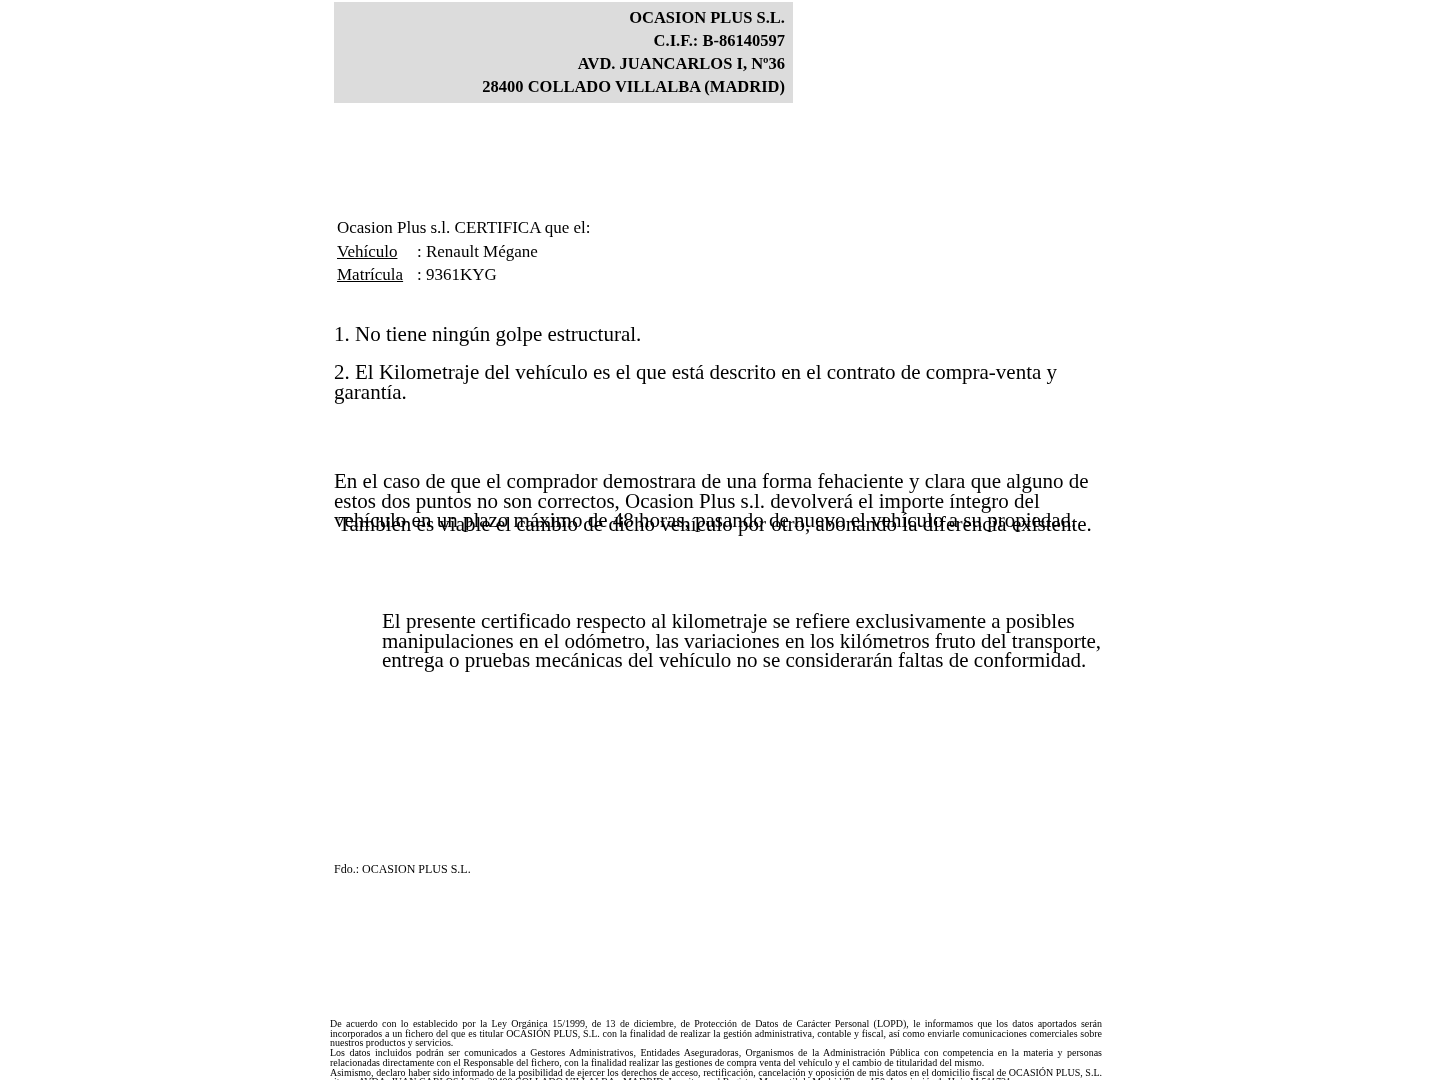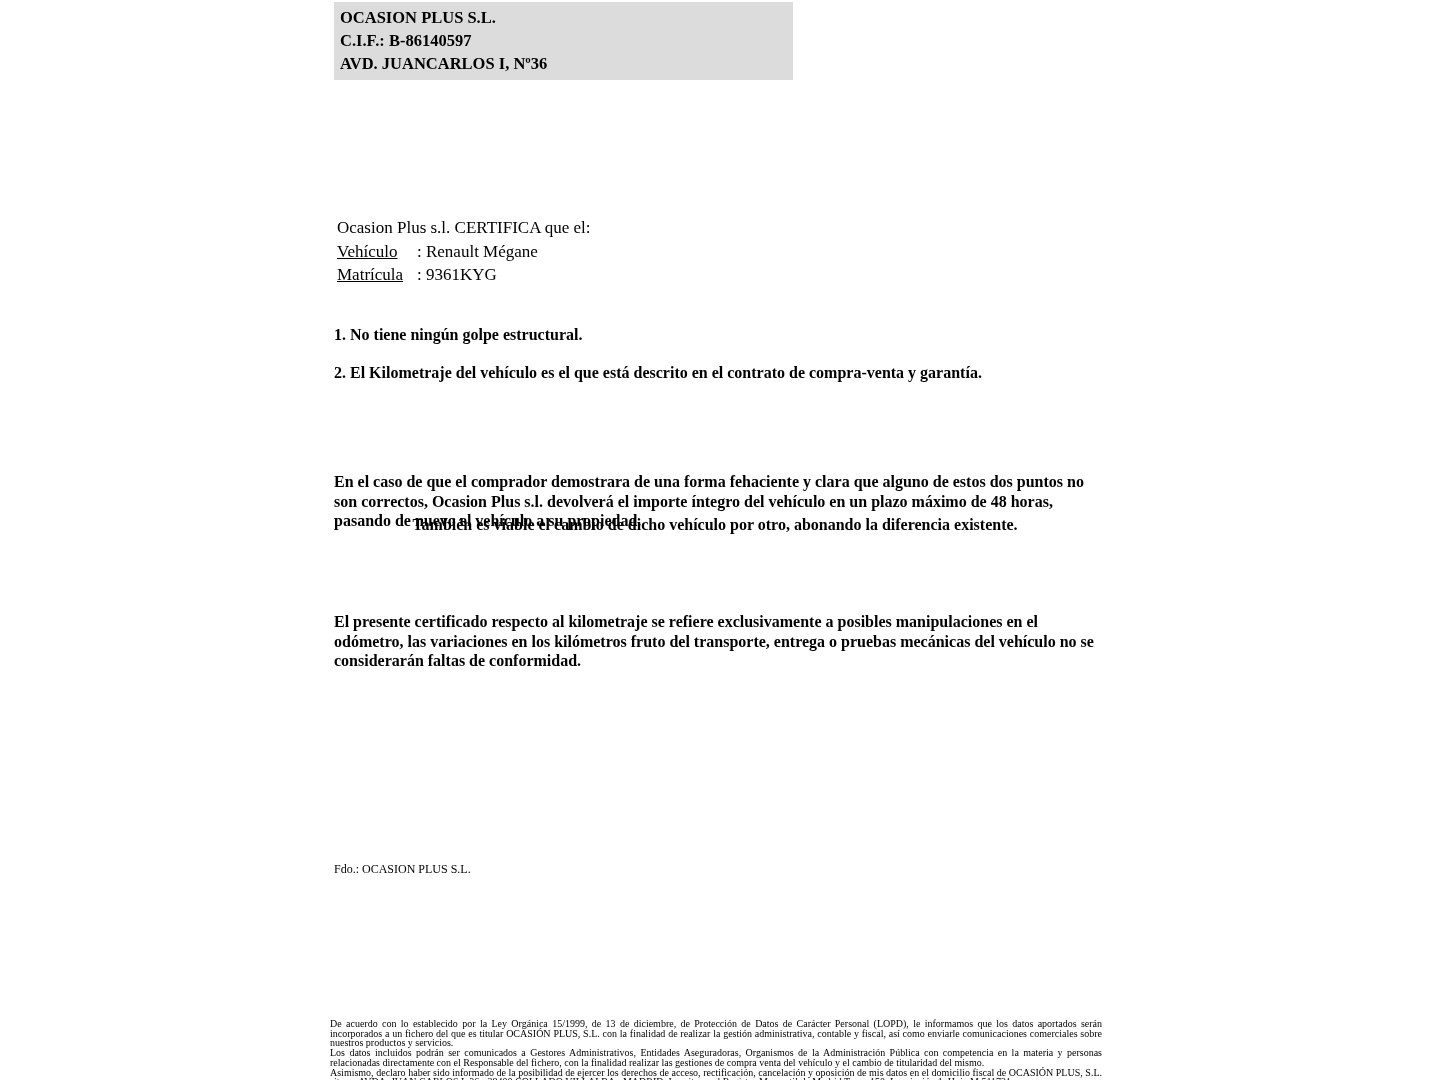--- a/index.html
+++ b/index.html
@@ -13,20 +13,21 @@
     color: #000000;
     overflow: hidden;
   }
   .header-box {
     position: absolute;
     left: 334px;
     top: 2px;
     width: 459px;
     background: #dcdcdc;
     padding: 4px 8px 5px 6px;
+    text-align: right;
   }
   .header-box div {
     font-weight: bold;
     font-size: 16.5px;
     line-height: 23px;
     white-space: nowrap;
   }
   .date-line {
     position: absolute;
     left: 682px;
@@ -43,30 +44,29 @@
   }
   .cert-row .label {
     display: inline-block;
     width: 80px;
     text-decoration: underline;
   }
   .body-text {
     position: absolute;
     left: 334px;
     width: 762px;
-    font-size: 16px;
+    font-size: 21px;
     line-height: 19.7px;
-    font-weight: bold;
   }
   .point-1 { top: 325px; }
   .point-2 { top: 363px; }
   .para-refund { top: 440px; margin-top: 32px; }
   .para-exchange { top: 515px; text-align: center; }
   .para-ganvam { top: 555px; }
-  .para-odometer { top: 612px; }
+  .para-odometer { top: 612px; margin-left: 48px; }
   .signature {
     position: absolute;
     left: 334px;
     top: 862px;
     font-size: 12px;
   }
   .footer-legal {
     position: absolute;
     left: 330px;
     top: 1019px;
@@ -79,20 +79,21 @@
 </style>
 </head>
 <body>
 
 <div class="page">
 
   <div class="header-box">
     <div>OCASION PLUS S.L.</div>
     <div>C.I.F.: B-86140597</div>
     <div>AVD. JUANCARLOS I, Nº36</div>
+    <div>28400 COLLADO VILLALBA (MADRID)</div>
   </div>
 
 
   <div class="cert-block">
     <div>Ocasion Plus s.l. CERTIFICA que el:</div>
     <div class="cert-row">
       <span class="label">Vehículo</span><span>: Renault Mégane</span>
     </div>
     <div class="cert-row">
       <span class="label">Matrícula</span><span>: 9361KYG</span>

